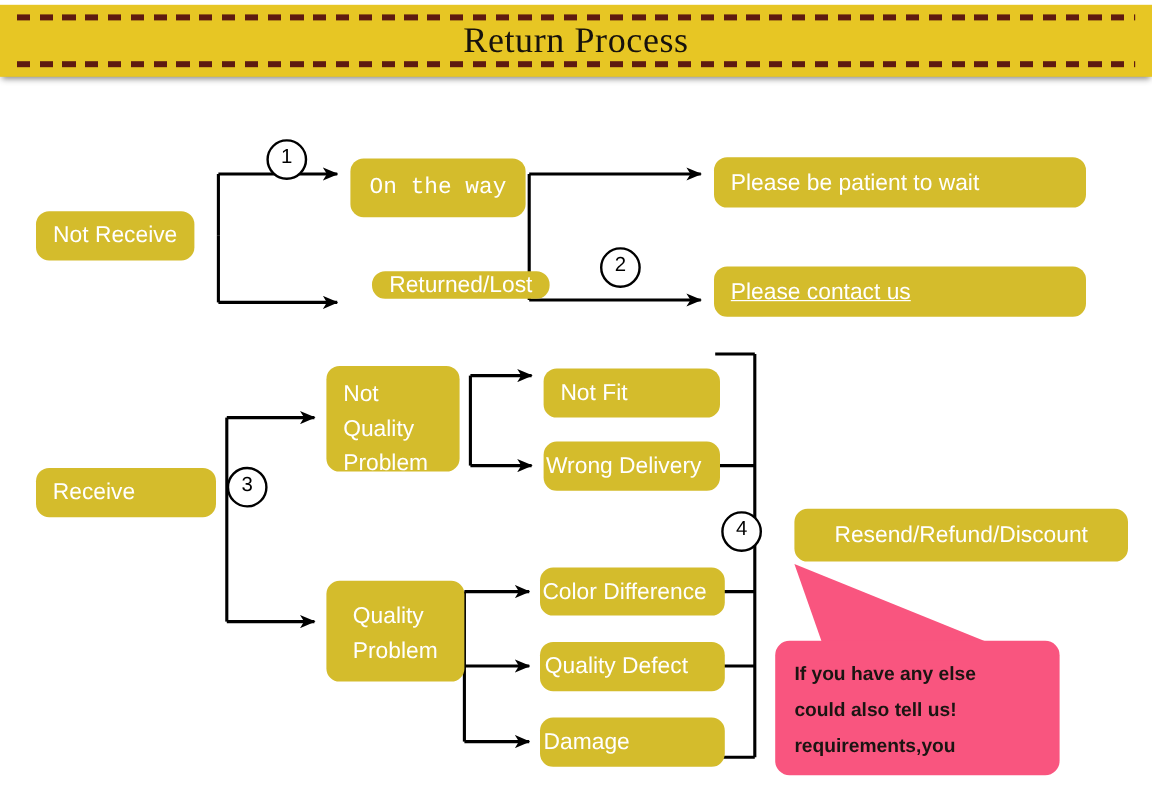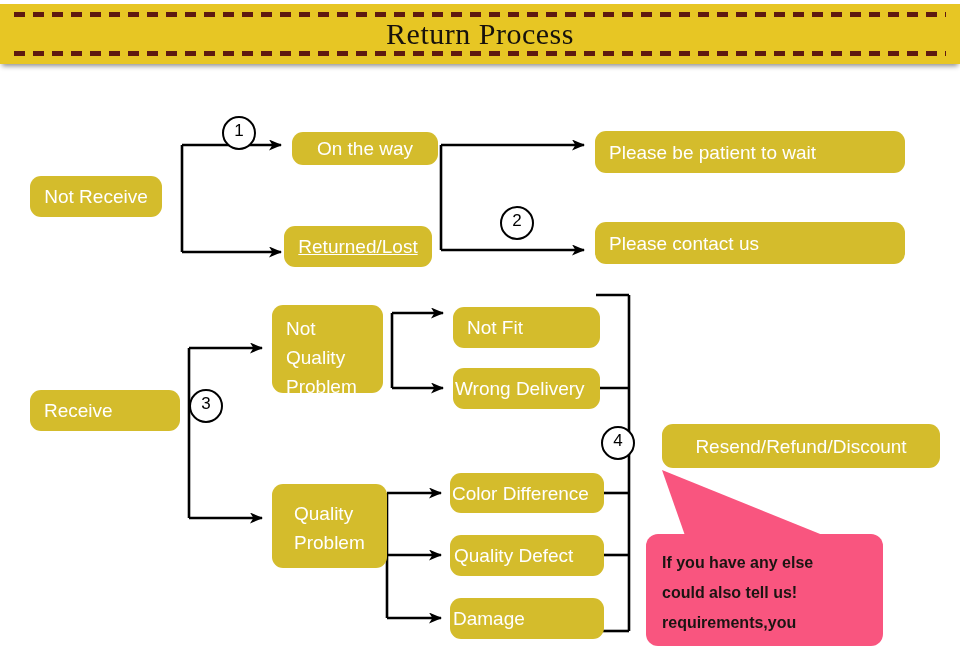--- a/index.html
+++ b/index.html
@@ -176,27 +176,27 @@
       <path d="M596,295 L629,295"></path>
       <path d="M596,388 L629,388"></path>
       <path d="M600,493 L629,493"></path>
       <path d="M600,555 L629,555"></path>
       <path d="M600,631 L629,631"></path>
     </g>
   </svg>
 
   <div class="node center" style="left:30px;  top:176px; width:132px; height:41px;">Not Receive</div>
 
-  <div class="node center" style="left:292px; top:132px; width:146px; height:33px;">On the way</div>
-
-  <div class="node center" style="left:284px; top:226px; width:148px; height:41px;text-decoration:underline;">Returned/Lost</div>
+  <div class="node center" style="left:292px; top:132px; width:146px; height:49px;font-family:Liberation Mono, monospace;">On the way</div>
+
+  <div class="node center" style="left:310px; top:226px; width:148px; height:23px;">Returned/Lost</div>
 
   <div class="node left" style="left:595px; top:131px; width:310px; height:42px;">Please be patient to wait</div>
 
-  <div class="node left" style="left:595px; top:222px; width:310px; height:42px;">Please contact us</div>
+  <div class="node left" style="left:595px; top:222px; width:310px; height:42px;text-decoration:underline;">Please contact us</div>
 
   <div class="node left" style="left:30px;  top:390px; width:150px; height:41px;">Receive</div>
 
   <div class="node multiline" style="left:272px; top:305px; width:111px; height:88px;">
     <div>Not</div>
     <div>Quality</div>
     <div>Problem</div>
   </div>
 
   <div class="node multiline" style="left:272px; top:484px; width:115px; height:84px; padding-left:22px; padding-top:15px;">

